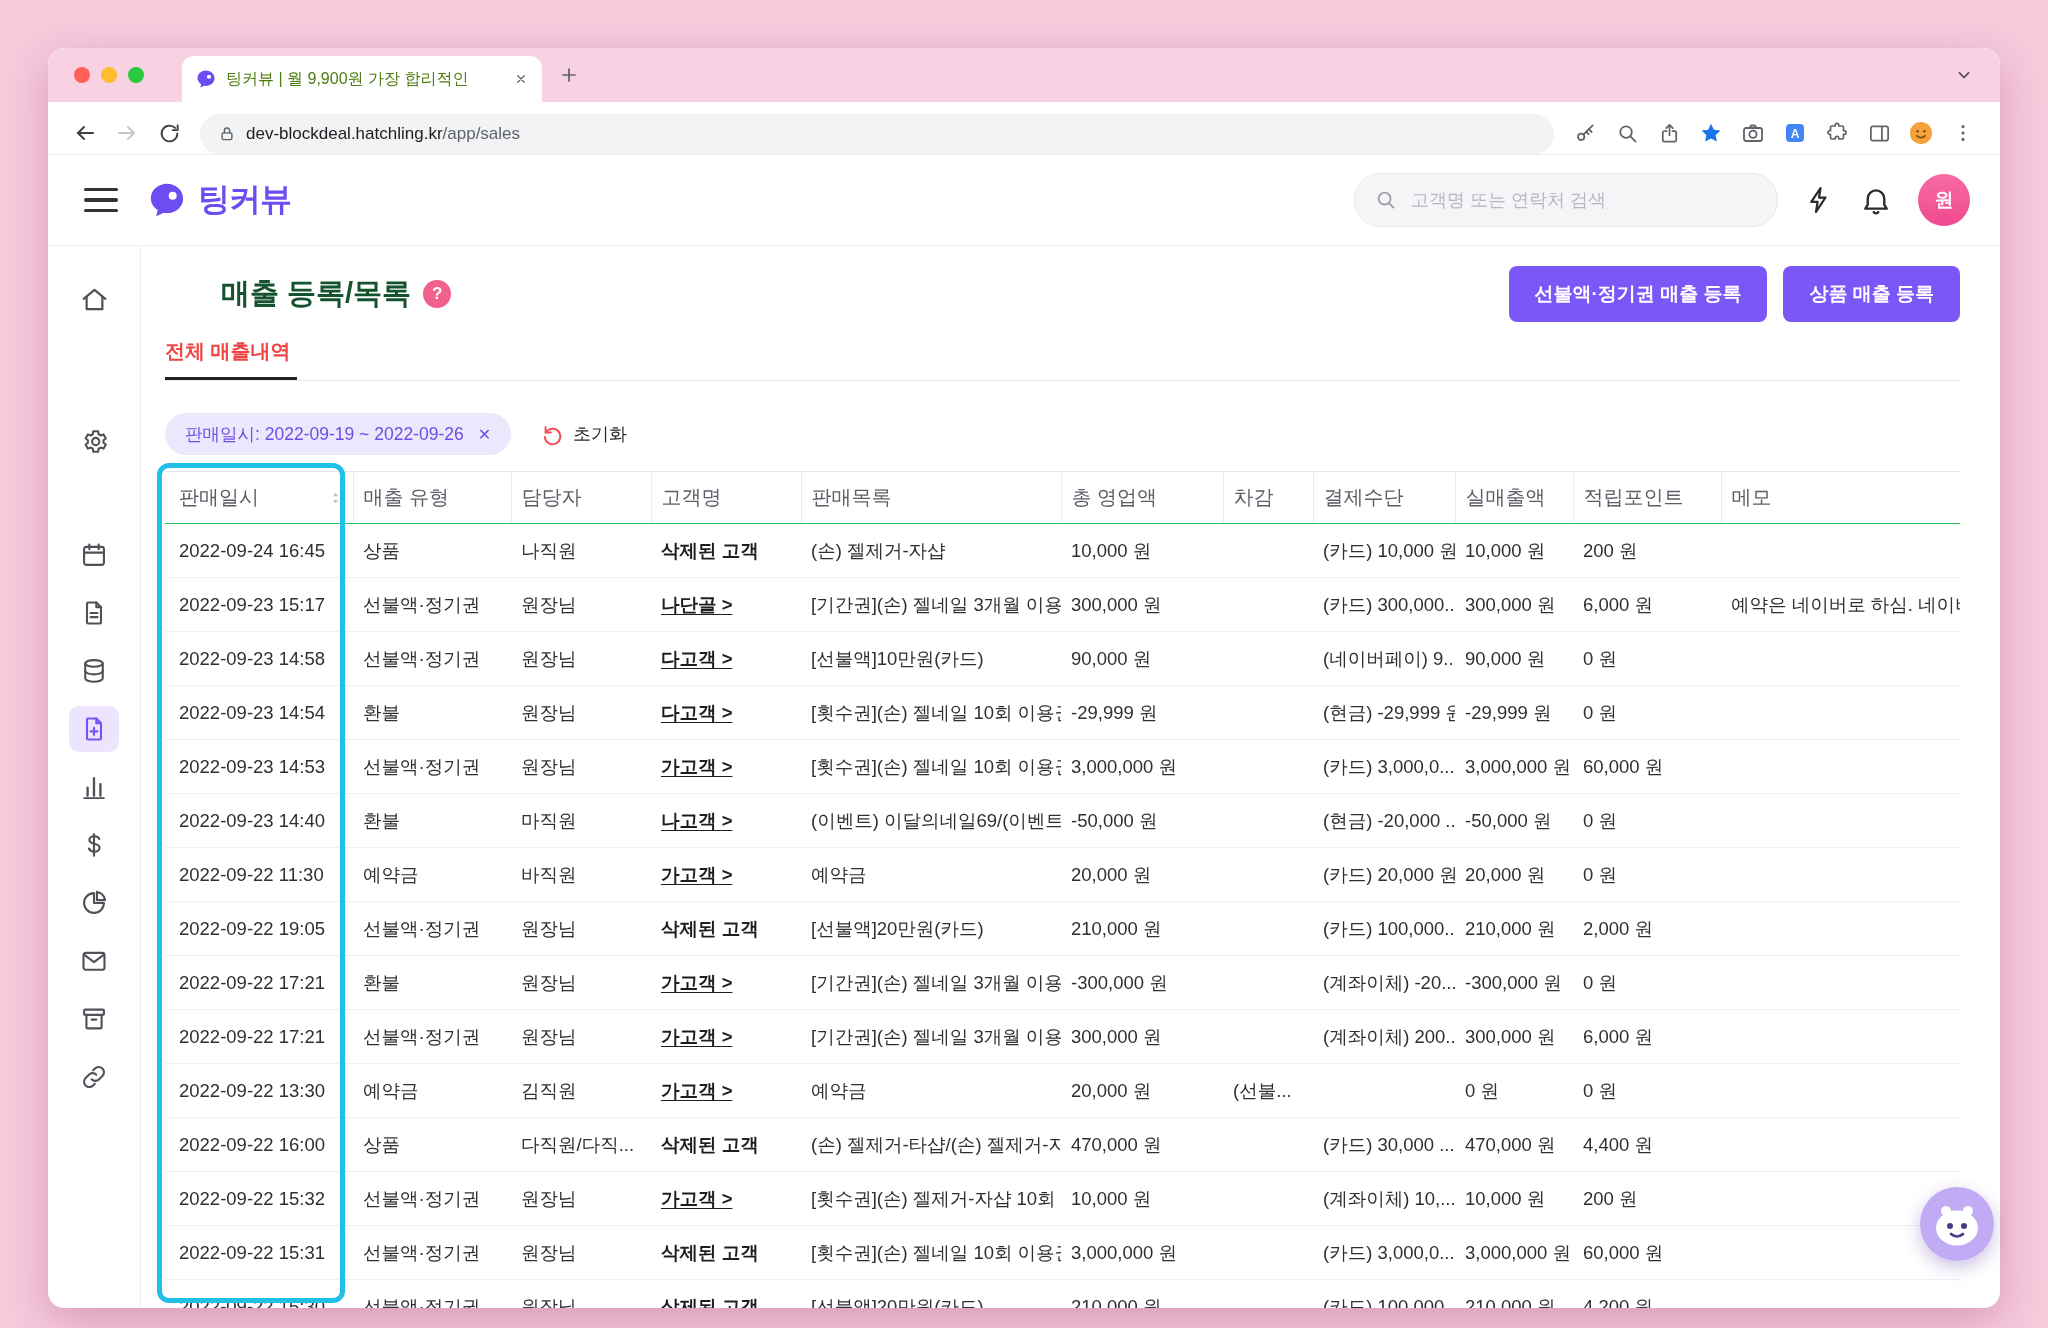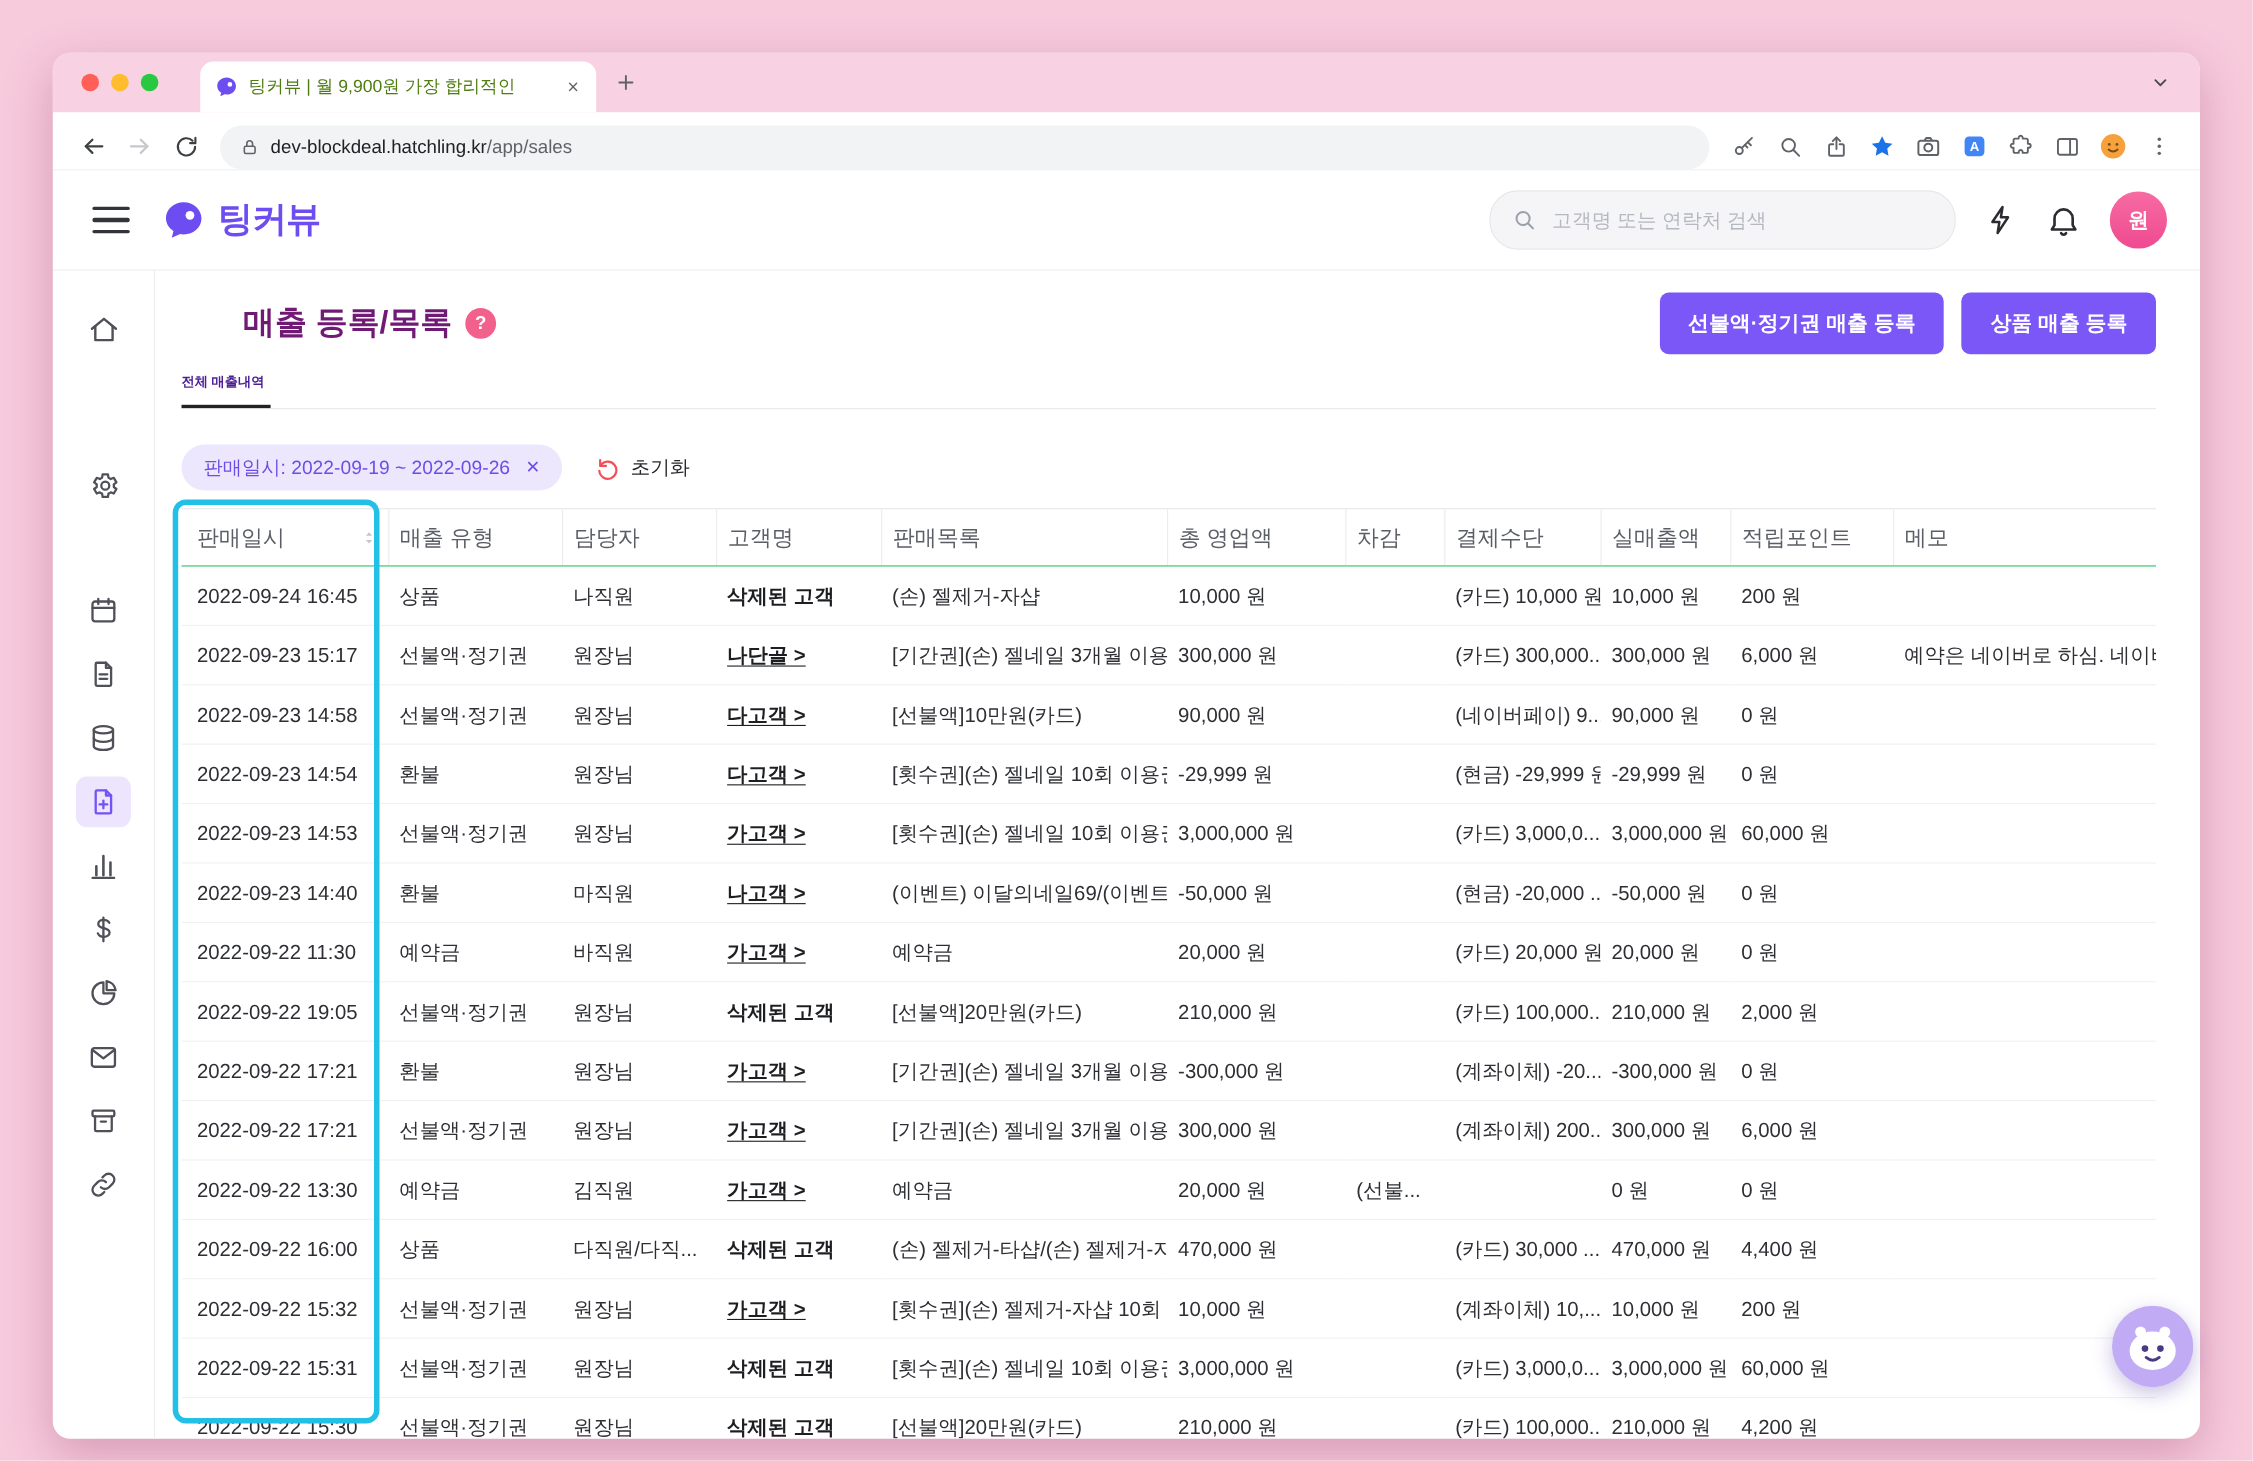--- a/index.html
+++ b/index.html
@@ -49,29 +49,29 @@
   .app-body{flex:1;display:flex;min-height:0;}
   .sidebar{width:92px;border-right:1px solid #ededef;display:flex;flex-direction:column;align-items:center;flex:none;}
   .sb-item{width:50px;height:46px;display:flex;align-items:center;justify-content:center;border-radius:10px;cursor:pointer;}
   .sb-item svg{stroke:#4f5058;}
   .mt-a{margin-top:30px;} .mt-b{margin-top:96px;} .mt-c{margin-top:68px;} .mt-d{margin-top:12px;}
   .sb-item.active{background:#ece5fd;}
   .sb-item.active svg{stroke:#7452f5;}
 
   .content{flex:1;min-width:0;padding:20px 40px 0 24px;position:relative;overflow:hidden;}
   .page-head{display:flex;align-items:center;padding-left:56px;height:56px;}
-  .page-title{font-size:29px;font-weight:bold;color:#701a75;}
+  .page-title{font-size:29px;font-weight:bold;color:#14532d;}
   .help-badge{margin-left:12px;width:28px;height:28px;border-radius:50%;background:#f2618c;color:#fff;
     font-size:17px;font-weight:bold;display:flex;align-items:center;justify-content:center;}
   .head-spacer{flex:1;}
   .btn-purple{height:56px;padding:0 26px;margin-left:16px;background:#7b57f7;border:none;border-radius:8px;
     color:#fff;font-size:19px;font-weight:bold;cursor:pointer;font-family:"Liberation Sans","DejaVu Sans",sans-serif;white-space:nowrap;}
 
   .tabs-row{margin-top:16px;border-bottom:1px solid #e9e9eb;}
-  .tab-all{display:inline-block;font-size:12px;font-weight:bold;color:#4c1d95;padding:0 6px 12px 0;
+  .tab-all{display:inline-block;font-size:20px;font-weight:bold;color:#ef4444;padding:0 6px 12px 0;
     border-bottom:3px solid #222;cursor:pointer;}
 
   .filter-row{margin-top:32px;display:flex;align-items:center;gap:30px;}
   .filter-chip{height:42px;background:#ece7fc;color:#6b4ee6;border-radius:21px;display:flex;align-items:center;
     gap:14px;padding:0 20px;font-size:17.5px;}
   .chip-x{font-size:16px;cursor:pointer;color:#6b4ee6;}
   .reset{display:flex;align-items:center;gap:9px;cursor:pointer;}
   .reset-label{font-size:18px;color:#26272b;}
 
   

